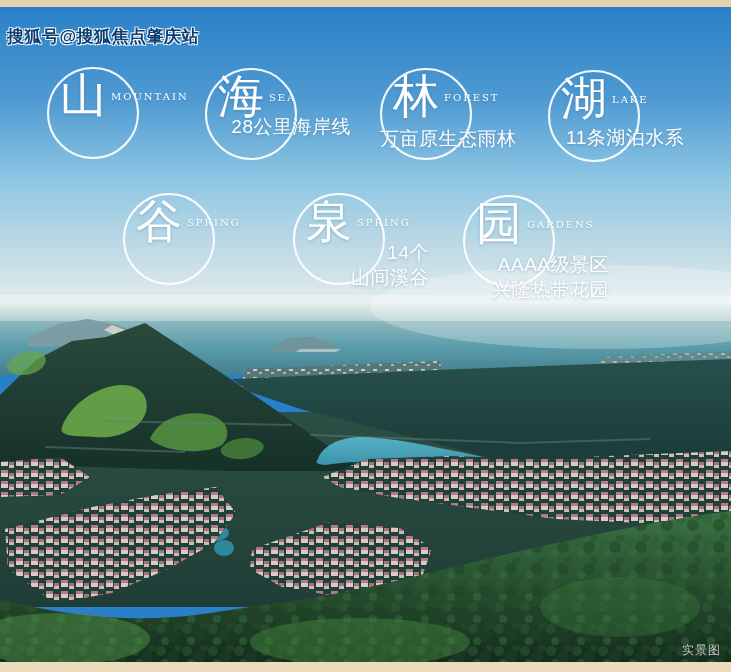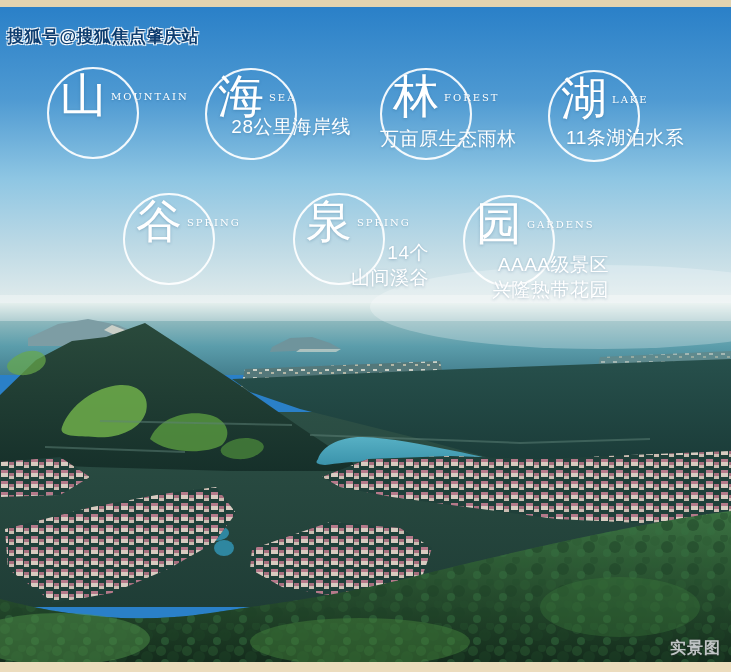--- a/index.html
+++ b/index.html
@@ -17,23 +17,22 @@
   .wm-top{
     position:absolute;left:7px;top:9px;
     font-size:17px;font-weight:bold;letter-spacing:.5px;color:#0d3d70;
     text-shadow:-1px -1px 0 rgba(255,255,255,.85),1px -1px 0 rgba(255,255,255,.85),
                 -1px 1px 0 rgba(255,255,255,.85),1px 1px 0 rgba(255,255,255,.85);
     white-space:nowrap;
     margin-top:16px;
   }
   .wm-bottom{
     position:absolute;right:10px;bottom:13px;
-    font-size:16px;letter-spacing:1px;color:rgba(228,231,233,.82);
+    font-size:12px;letter-spacing:1px;color:rgba(228,231,233,.82);
     text-shadow:0 0 2px rgba(35,48,40,.95),0 1px 1px rgba(35,48,40,.8);
-    font-weight:bold;
   }
 
   
   .badge{position:absolute;width:230px;height:120px;color:#fff;}
   .ring{
     position:absolute;left:0;top:0;width:92px;height:92px;box-sizing:border-box;
     border:2px solid rgba(255,255,255,.92);border-radius:50%;
   }
   .char{
     position:absolute;left:10px;top:2px;width:52px;height:52px;

